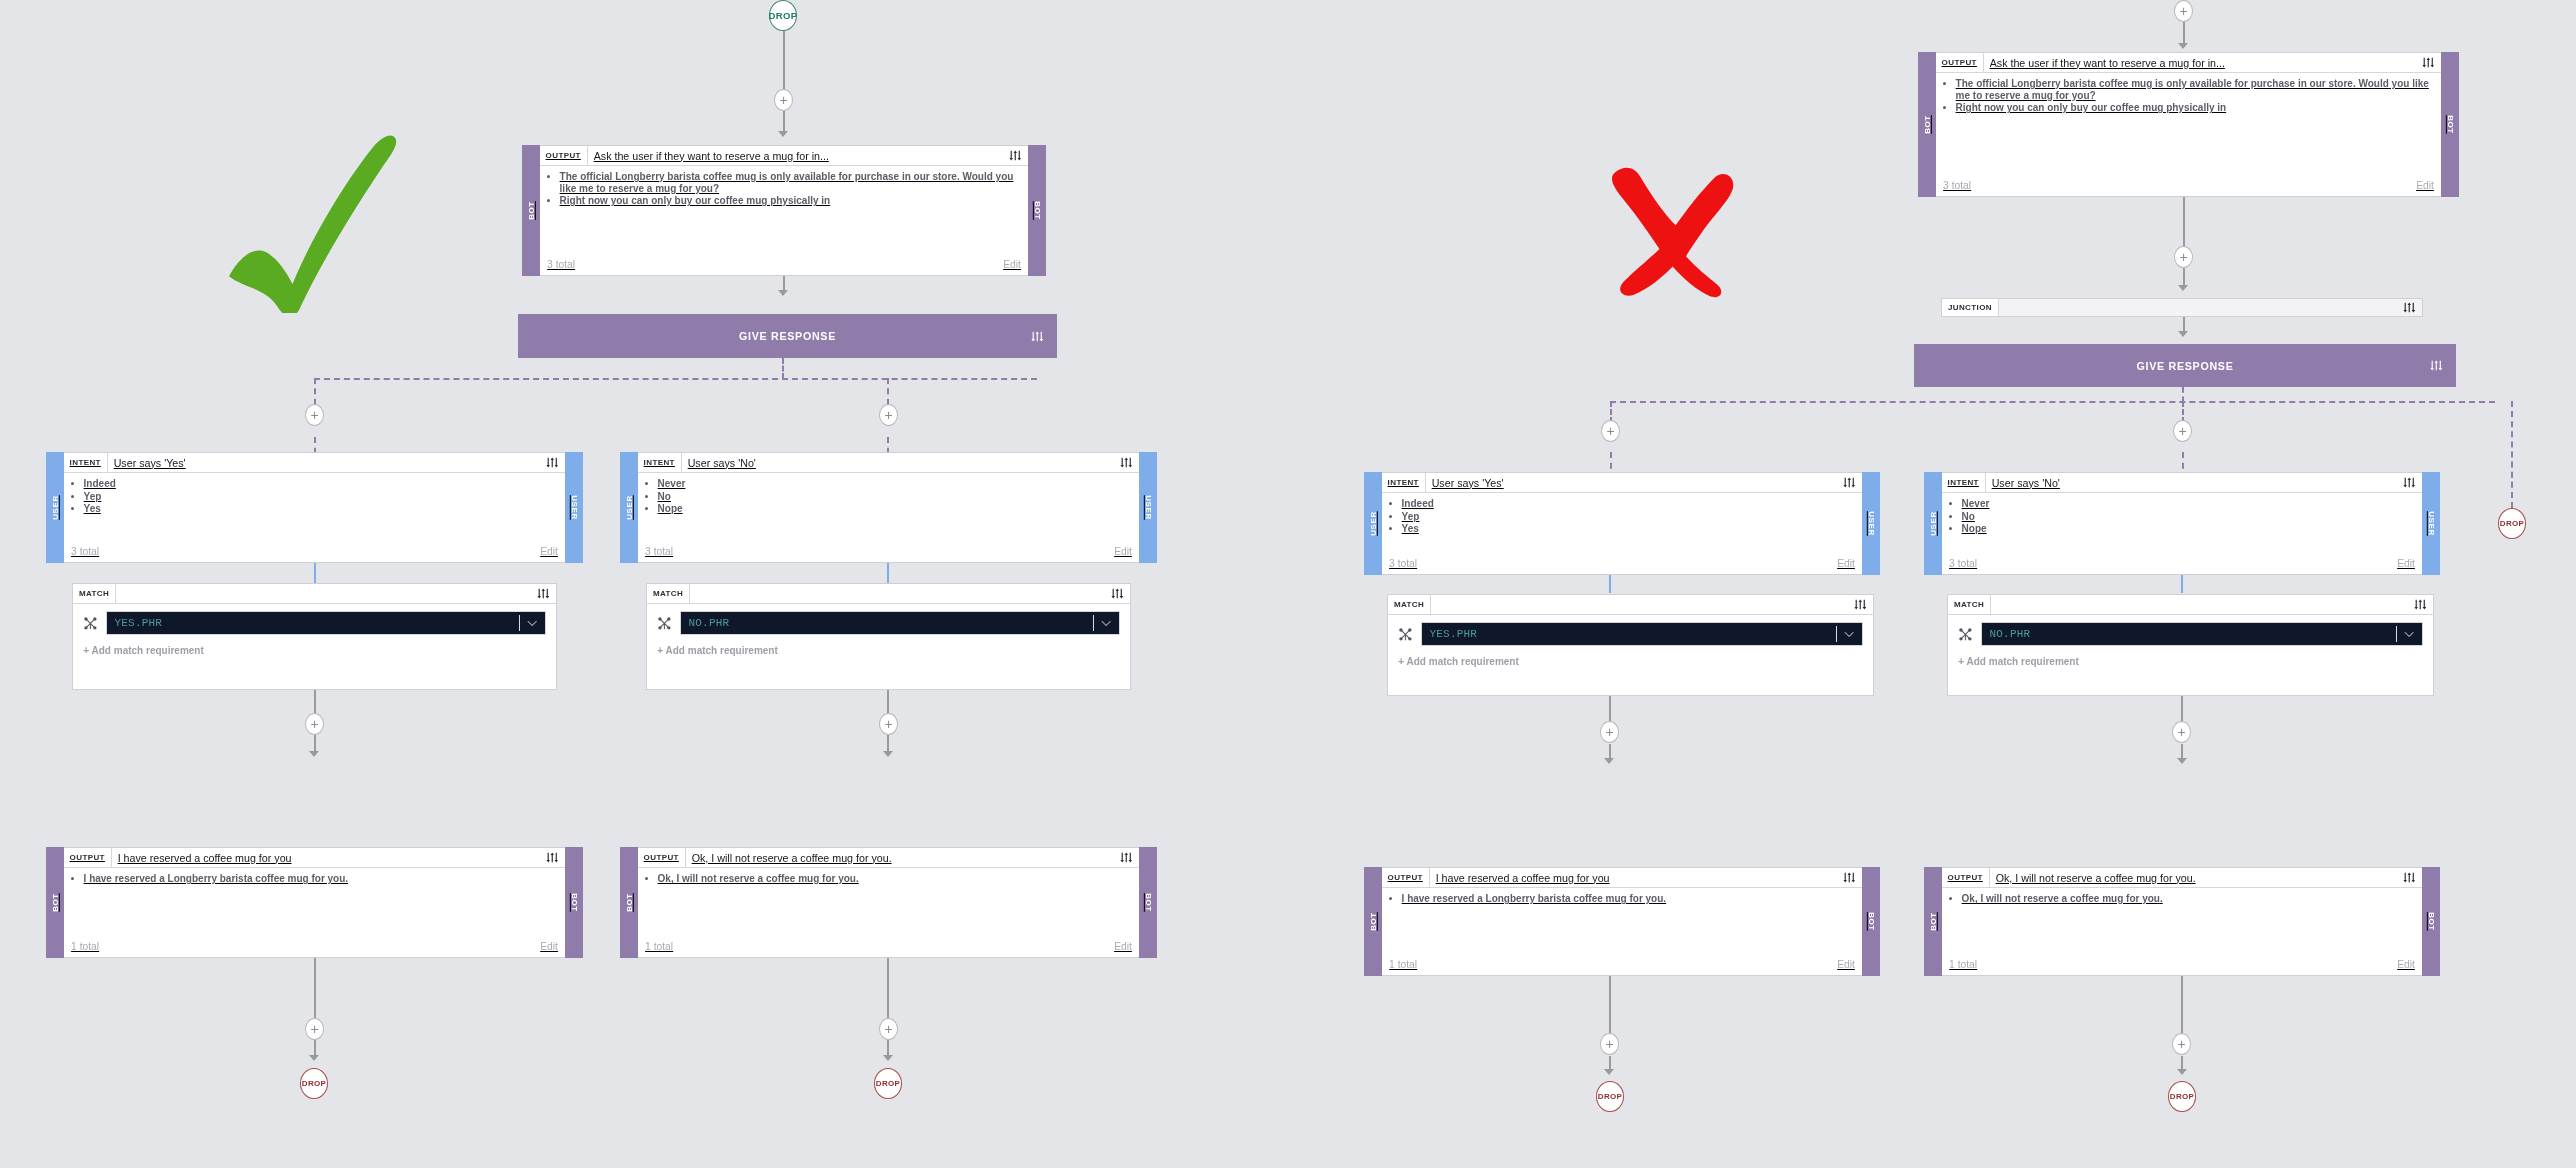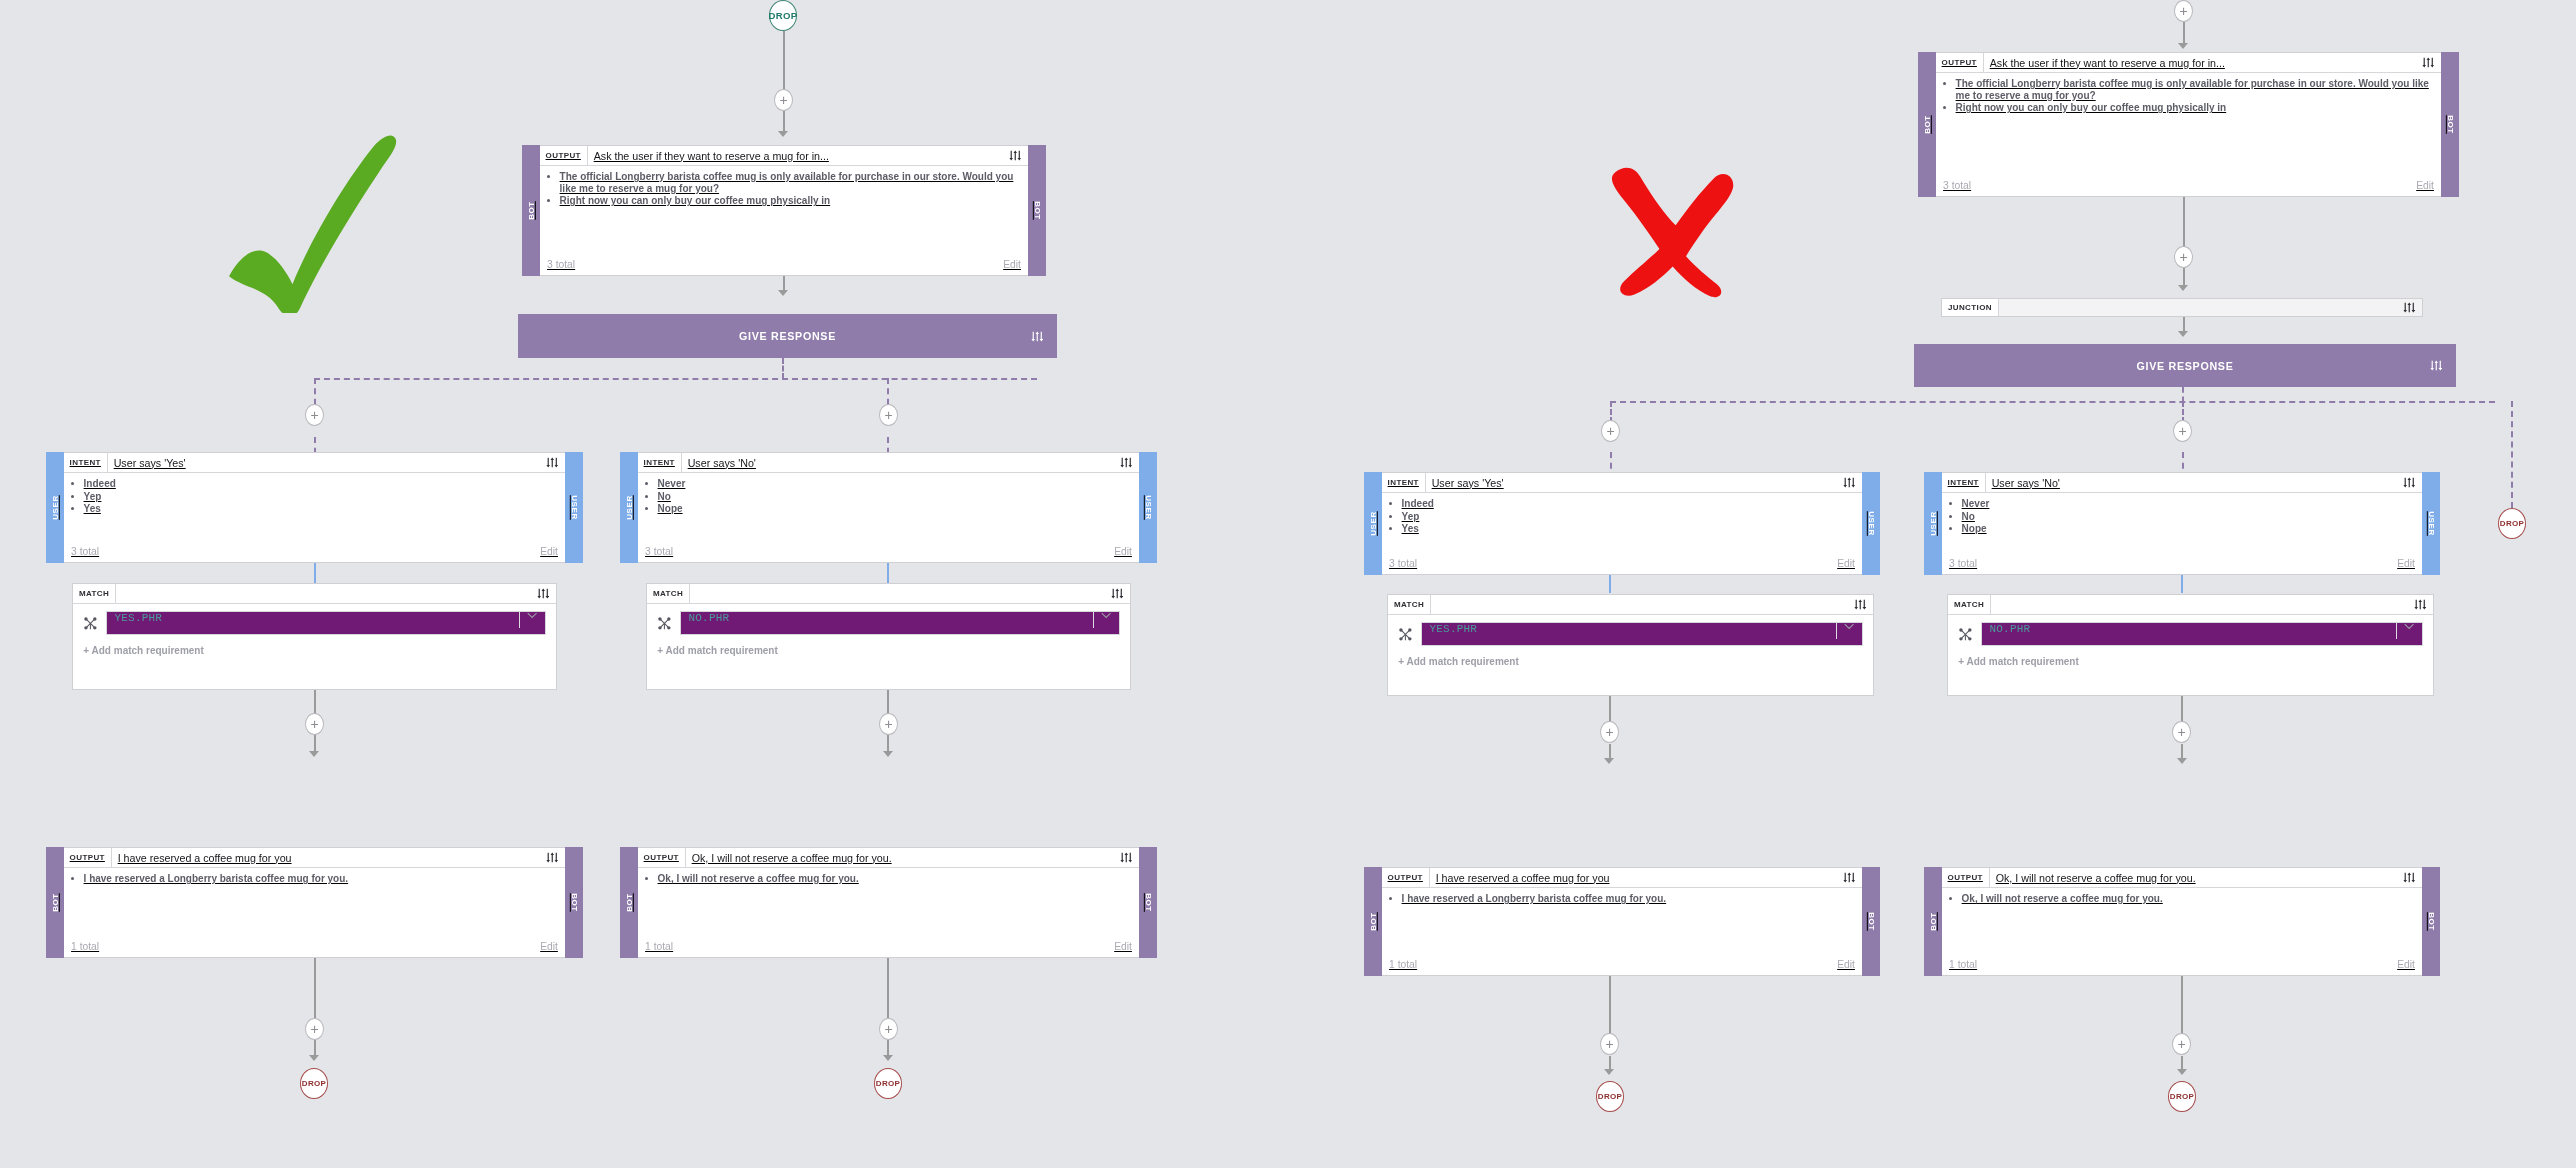--- a/index.html
+++ b/index.html
@@ -110,22 +110,22 @@
   .match{
     position:absolute;background:#fff;border:0.7px solid #d0d0d4;
     box-sizing:border-box;display:flex;flex-direction:column;
   }
   .match .titlebar{flex:0 0 19px;height:19px;background:#f3f3f5;
     border-bottom:0.7px solid #d7d7db;display:flex;align-items:stretch;}
   .match .mbody{flex:1;padding:7.4px 10.3px 0 10.3px;}
   .match .row{display:flex;align-items:center;gap:8px;}
   .match .nodeicon{width:14.8px;height:14.8px;flex:0 0 14.8px;}
   .match .select{
-    flex:1;height:24px;border:0.7px solid #d7d7db;background:#701a75;
-    display:flex;align-items:flex-start;box-sizing:border-box;
+    flex:1;height:24px;border:0.7px solid #d7d7db;background:#0f172a;
+    display:flex;align-items:center;box-sizing:border-box;
   }
   .match .select .val{
     flex:1;padding:0 7.4px;font-size:11px;color:#4c9a9a;
     font-family:"Liberation Mono", monospace;letter-spacing:0.2px;
   }
   .match .select .divider{width:0.7px;height:16px;background:#dcdce0;}
   .match .select .chev{width:25px;display:flex;align-items:center;justify-content:center;}
   .match .addreq{
     margin-top:9.6px;font-size:10px;font-weight:700;color:#9e9ea8;
   }

